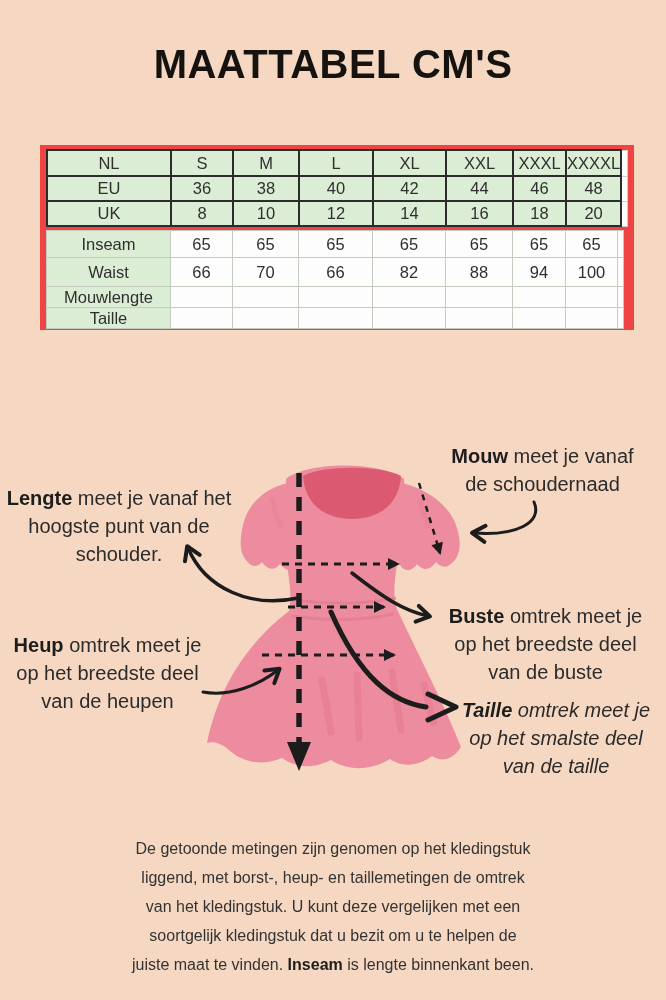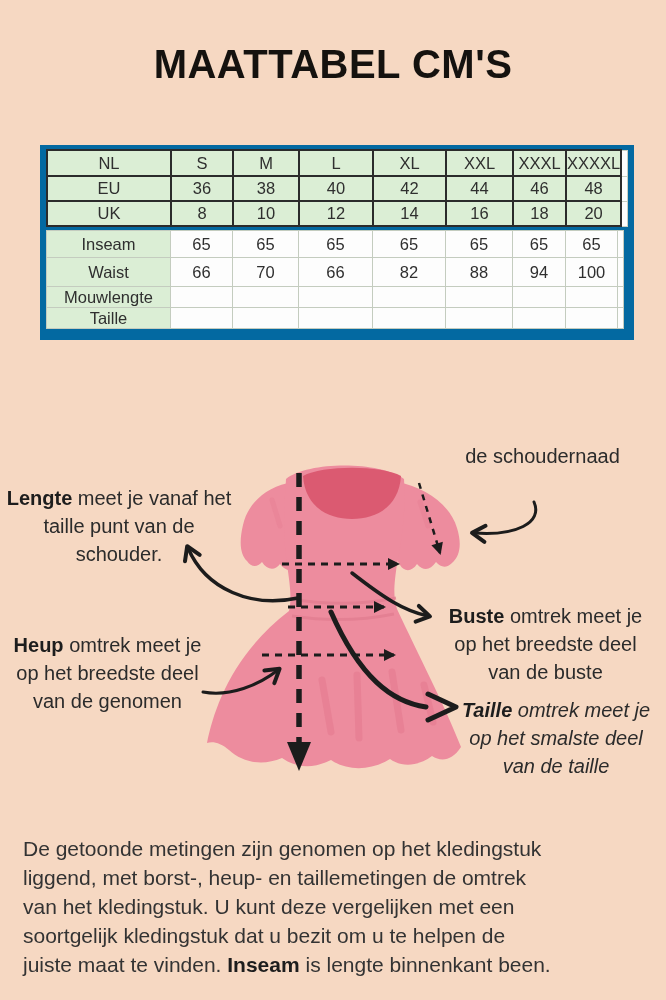--- a/index.html
+++ b/index.html
@@ -8,22 +8,22 @@
     position:relative;width:666px;height:1000px;background:#f6d8c2;
     overflow:hidden;color:#222;
   }
   
   .title{
     position:absolute;top:42px;left:0;width:666px;text-align:center;
     font-size:40px;font-weight:700;letter-spacing:.5px;color:#15120f;margin:0;
   }
   
   .table-mat{
-    position:absolute;left:40px;top:145px;background:#0369a1;
-    padding:4px 6px 11px 6px;
+    position:absolute;left:40px;top:145px;background:#ef4444;
+    padding:4px 6px 1px 6px;
   }
   table{border-collapse:collapse;table-layout:fixed;}
   col.c-label{width:124px;} col.c-s{width:62px;} col.c-m{width:66px;}
   col.c-l{width:74px;} col.c-xl{width:73px;} col.c-xxl{width:67px;}
   col.c-xxxl{width:53px;} col.c-xxxxl{width:52px;} col.c-sliver{width:6px;}
   td,th{
     font-size:16.5px;font-weight:400;text-align:center;vertical-align:middle;
     color:#2f2f2f;padding:0;overflow:hidden;white-space:nowrap;
   }
   .tbl-top td,.tbl-top th{border:2px solid #2b2b2b;background:#dbeed5;height:23px;}
@@ -45,22 +45,22 @@
   }
   .ann .line{white-space:nowrap;}
   .ann b{font-weight:700;color:#1d1d1d;}
   .ann-mouw{left:440px;top:12px;width:205px;}
   .ann-lengte{left:0px;top:54px;width:238px;text-align:center;}
   .ann-buste{left:443px;top:172px;width:205px;}
   .ann-heup{left:5px;top:201px;width:205px;}
   .ann-taille{left:450px;top:266px;width:212px;font-style:italic;}
   
   .footer{
-    position:absolute;left:23px;top:834px;width:620px;
-    font-size:21px;line-height:29px;color:#333;
+    position:absolute;left:23px;top:834px;width:620px;text-align:center;
+    font-size:16px;line-height:29px;color:#333;
   }
   .footer .line{white-space:nowrap;}
   .footer b{font-weight:700;color:#1d1d1d;}
 </style>
 </head>
 <body>
 
 <div class="page">
 
   <h1 class="title">MAATTABEL CM'S</h1>
@@ -229,39 +229,40 @@
         <path d="M 298 168 C 252 178 206 160 188 118" stroke-width="3.5" marker-end="url(#chev)"></path>
         <path d="M 534 72 C 543 93 516 106 474 103" stroke-width="3" marker-end="url(#chev)"></path>
         <path d="M 352 143 C 384 168 404 181 428 186" stroke-width="3.5" marker-end="url(#chev)"></path>
         <path d="M 203 262 C 230 267 259 255 278 240" stroke-width="3" marker-end="url(#chev)"></path>
         <path d="M 331 182 C 360 248 392 272 426 277" stroke-width="5"></path>
         <path d="M 428 264 L 456 277 L 428 290" stroke-width="5" stroke-linejoin="round"></path>
       </g>
     </svg>
 
     <div class="ann ann-mouw">
+      <div class="line"><b>Mouw</b><span> meet je vanaf</span></div>
       <div class="line">de schoudernaad</div>
     </div>
 
     <div class="ann ann-lengte">
       <div class="line"><b>Lengte</b><span> meet je vanaf het</span></div>
-      <div class="line">taille punt van de</div>
+      <div class="line">hoogste punt van de</div>
       <div class="line">schouder.</div>
     </div>
 
     <div class="ann ann-buste">
       <div class="line"><b>Buste</b><span> omtrek meet je</span></div>
       <div class="line">op het breedste deel</div>
       <div class="line">van de buste</div>
     </div>
 
     <div class="ann ann-heup">
       <div class="line"><b>Heup</b><span> omtrek meet je</span></div>
       <div class="line">op het breedste deel</div>
-      <div class="line">van de genomen</div>
+      <div class="line">van de heupen</div>
     </div>
 
     <div class="ann ann-taille">
       <div class="line"><b>Taille</b><span> omtrek meet je</span></div>
       <div class="line">op het smalste deel</div>
       <div class="line">van de taille</div>
     </div>
   </div>
 
   <div class="footer">

